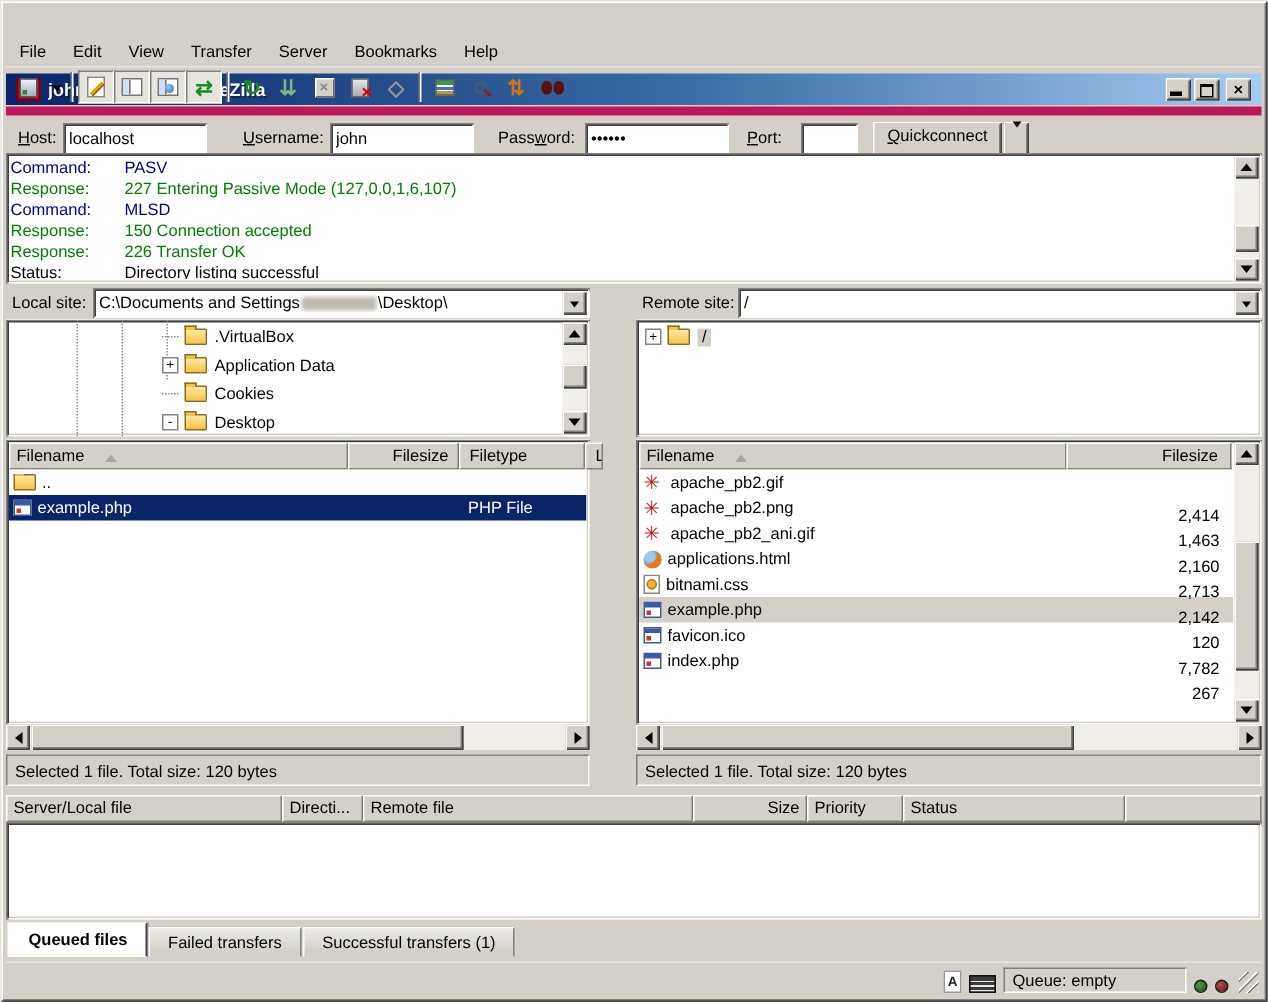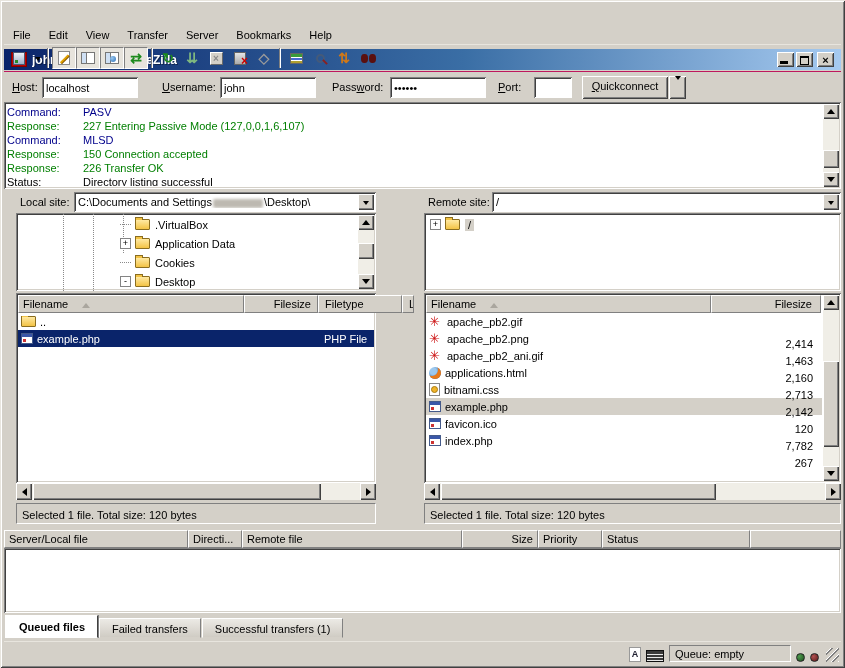--- a/index.html
+++ b/index.html
@@ -78,21 +78,21 @@
     background:linear-gradient(#3a9a3a 0 3px, #fff 3px 4px, #4a6ad0 4px 6px, #fff 6px 7px, #b0a030 7px 9px); }
   .ic-mag { width:9px; height:9px; border:2px solid #445a7a; border-radius:50%; position:relative; }
   .ic-mag::after { content:''; position:absolute; width:6px; height:2px; background:#8a2020;
     transform:rotate(45deg); right:-5px; bottom:-2px; }
   .ic-bino { width:15px; height:9px; position:relative; }
   .ic-bino::before,.ic-bino::after { content:''; position:absolute; top:0; width:7px; height:9px;
     background:#5a1010; border-radius:45%; }
   .ic-bino::before{ left:0; } .ic-bino::after{ right:0; }
 
   
-  .quickbar { left:4px; top:71px; right:4px; height:30px; border-top:1px solid #be185d; }
+  .quickbar { left:4px; top:71px; right:4px; height:30px; border-top:6px solid #be185d; }
   .q-label { position:absolute; top:9px; white-space:nowrap; }
   .q-label .accel { text-decoration:underline; }
   .q-input { position:absolute; top:5px; height:21px; background:#fff; border:none; outline:none;
     box-shadow: inset 1px 1px 0 #808080, inset -1px -1px 0 #fff,
                 inset 2px 2px 0 #404040, inset -2px -2px 0 #fff;
     padding:0 4px; font-family:"Liberation Sans",sans-serif; font-size:11px; }
   .qc-btn { position:absolute; top:4px; height:23px; text-align:center; padding-top:4px; cursor:default; }
   .qc-btn .accel { text-decoration:underline; }
 
   
@@ -114,21 +114,21 @@
   .hscroll .sb-btn { top:0; height:17px; width:16px; }
   .sb-thumb { position:absolute; background:#d4d0c8;
     box-shadow: inset 1px 1px 0 #fff, inset -1px -1px 0 #404040, inset -2px -2px 0 #808080; }
   .tri-up   { width:0;height:0;border:4px solid transparent;border-bottom:5px solid #000;margin-top:-4px; }
   .tri-down { width:0;height:0;border:4px solid transparent;border-top:5px solid #000;margin-bottom:-4px; }
   .tri-left { width:0;height:0;border:4px solid transparent;border-right:5px solid #000;margin-left:-4px; }
   .tri-right{ width:0;height:0;border:4px solid transparent;border-left:5px solid #000;margin-right:-4px; }
 
   
   .pane { top:192px; height:332px; }
-  .pane-left { left:16px; width:360px; }
+  .pane-left { left:4px; width:389px; }
   .pane-right { left:424px; right:4px; }
   .site-row { position:absolute; top:0; left:0; right:0; height:20px; }
   .site-label { position:absolute; top:4px; left:4px; }
   .combo { position:absolute; top:0; height:20px; background:#fff;
     box-shadow: inset 1px 1px 0 #808080, inset -1px -1px 0 #fff,
                 inset 2px 2px 0 #404040, inset -2px -2px 0 #fff; }
   .combo .txt { position:absolute; left:4px; top:4px; right:20px; white-space:nowrap; overflow:hidden; }
   .combo .db { position:absolute; right:2px; top:2px; bottom:2px; width:16px; background:#d4d0c8;
     box-shadow: inset 1px 1px 0 #fff, inset -1px -1px 0 #404040, inset -2px -2px 0 #808080;
     display:flex; align-items:center; justify-content:center; }

